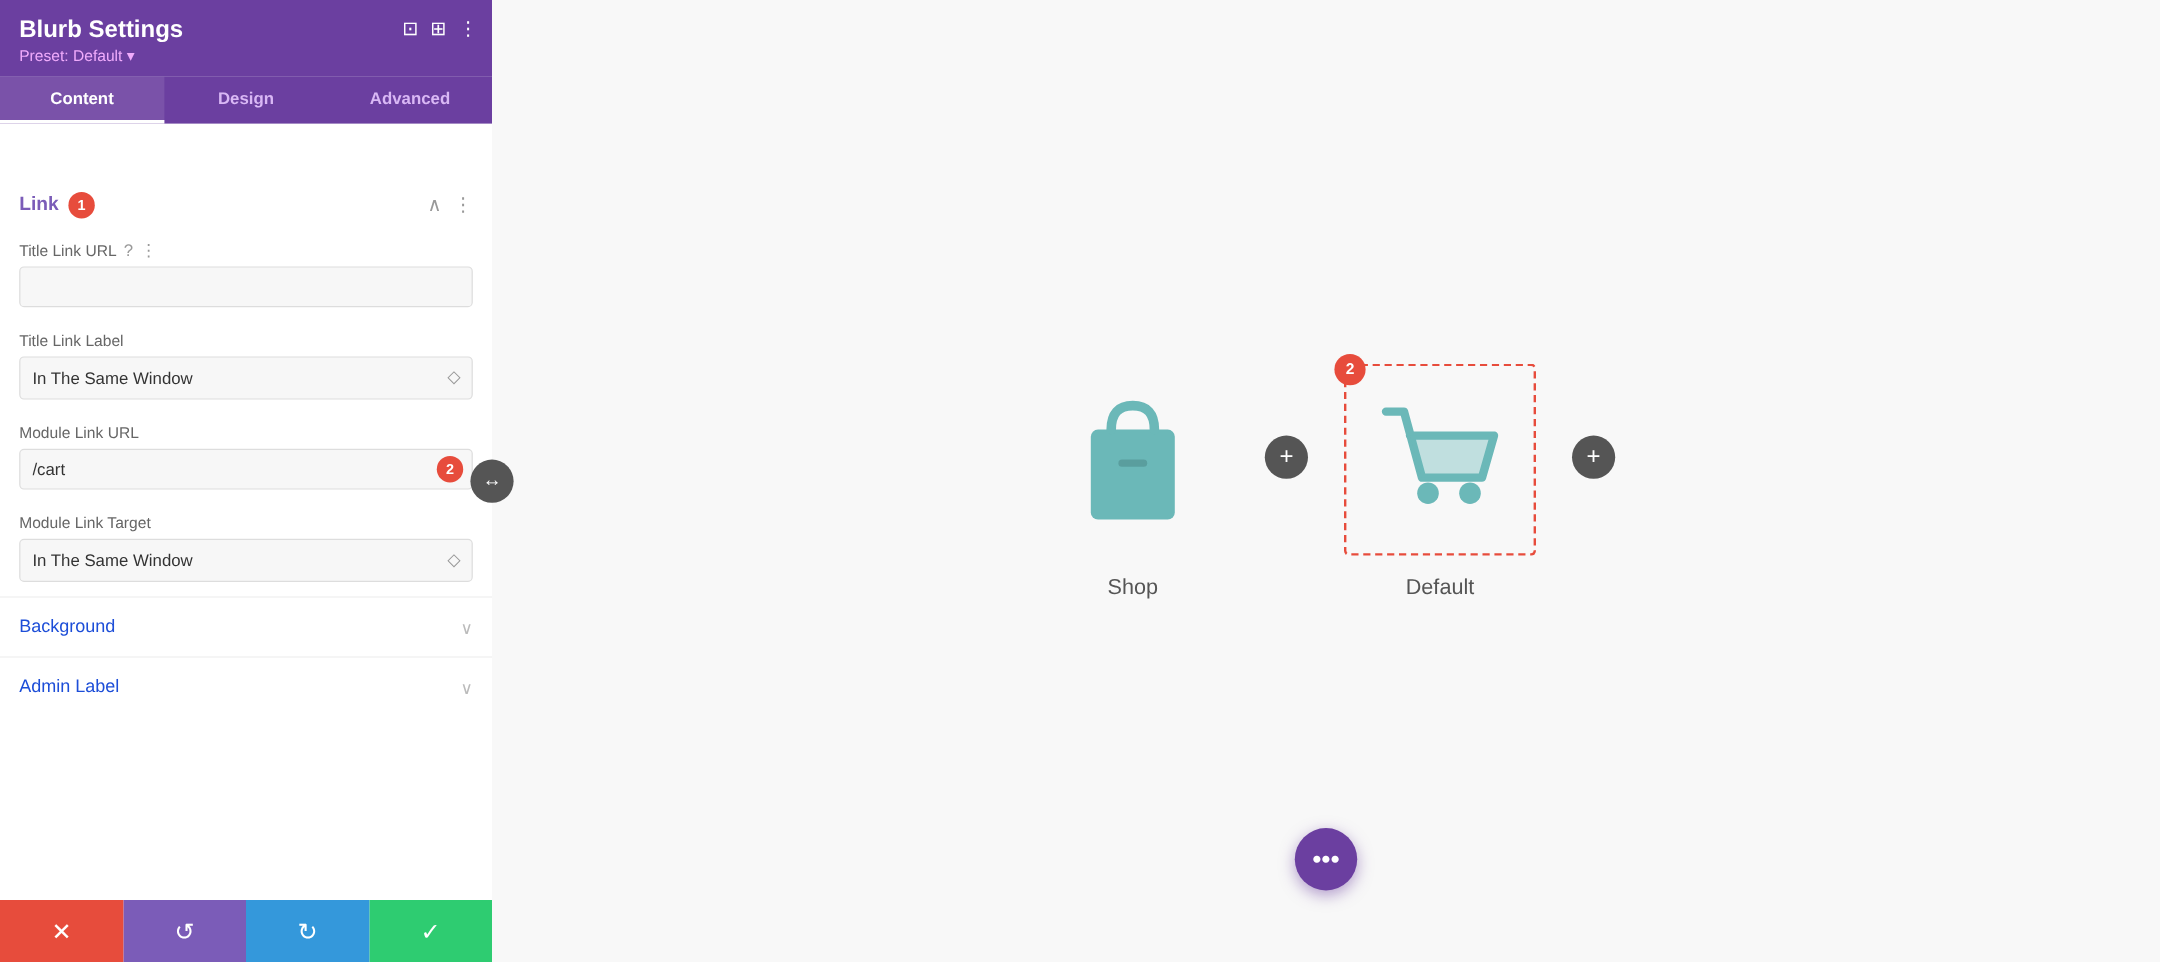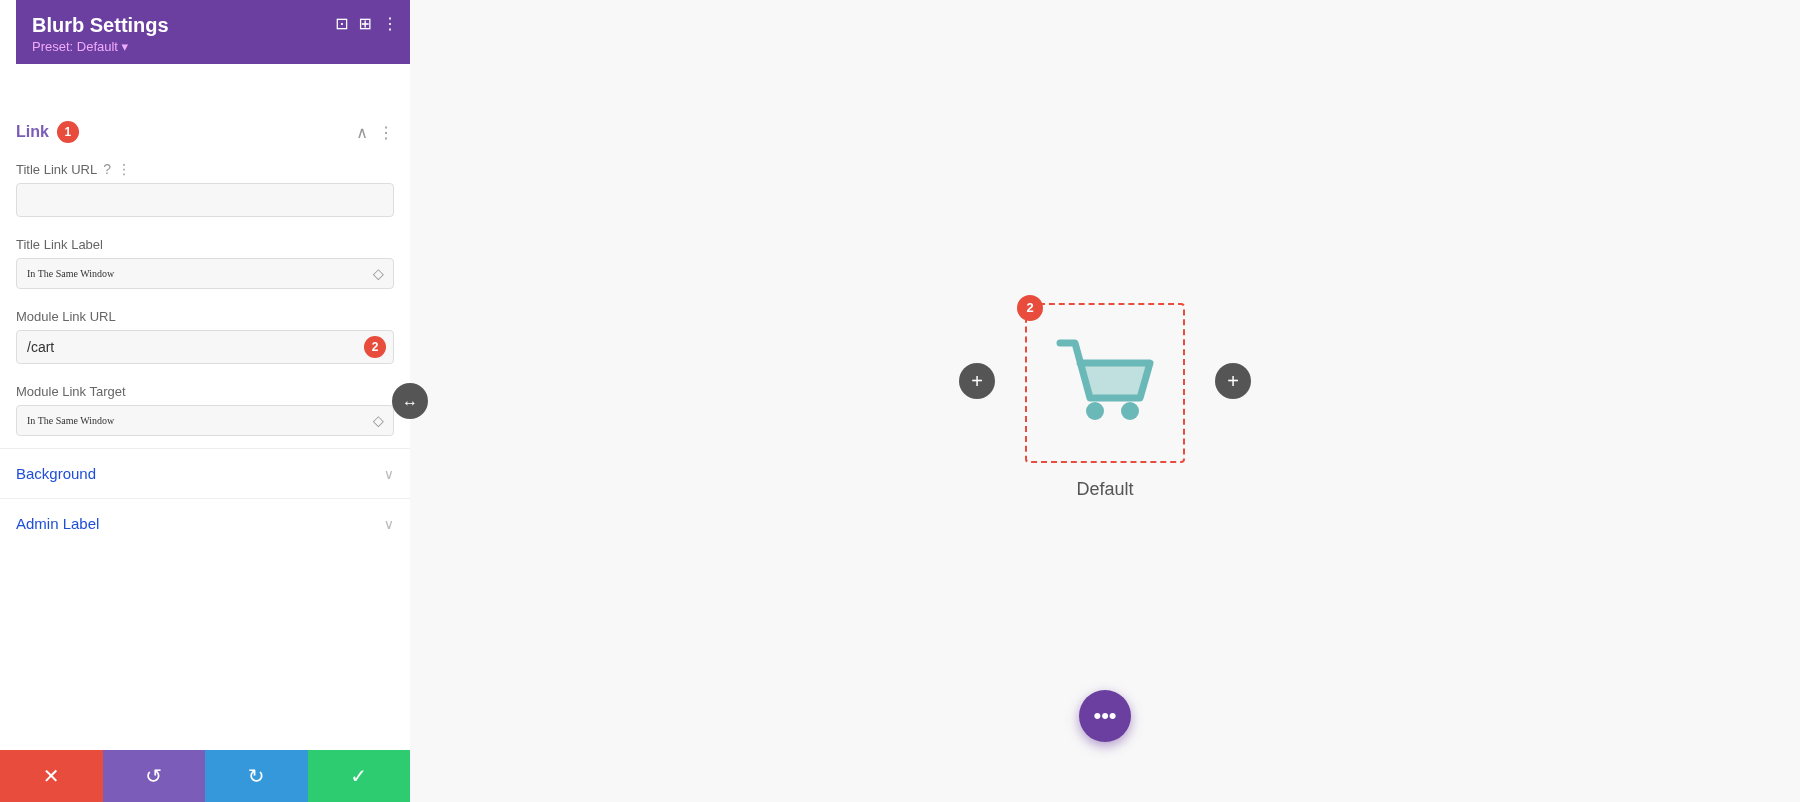--- a/index.html
+++ b/index.html
@@ -13,21 +13,20 @@
       background: #fff;
       display: flex;
       flex-direction: column;
       position: relative;
       box-shadow: 2px 0 8px rgba(0,0,0,0.1);
     }
 
     .sidebar-header {
       background: #6b3fa0;
       padding: 14px 16px 10px 16px;
-      margin-left: 16px;
     }
     .sidebar-title {
       color: #fff;
       font-size: 20px;
       font-weight: 700;
     }
     .sidebar-preset {
       color: #f0abfc;
       font-size: 13px;
       margin-top: 2px;
@@ -145,27 +144,26 @@
     }
 
     .select-wrap {
       position: relative;
     }
     .select-wrap select {
       width: 100%;
       border: 1px solid #ddd;
       border-radius: 4px;
       padding: 9px 10px;
-      font-size: 10px;
+      font-size: 14px;
       background: #f7f7f7;
       color: #333;
       appearance: none;
       cursor: pointer;
       outline: none;
-      font-family: Liberation Serif, serif;
     }
     .select-wrap::after {
       content: '⬦';
       position: absolute;
       right: 10px;
       top: 50%;
       transform: translateY(-50%);
       color: #999;
       pointer-events: none;
     }
@@ -360,20 +358,25 @@
   <div class="sidebar-header">
     <div class="sidebar-title">Blurb Settings</div>
     <div class="sidebar-preset">Preset: Default ▾</div>
     <div class="sidebar-header-icons">
       <span>⊡</span>
       <span>⊞</span>
       <span>⋮</span>
     </div>
   </div>
 
+  <div class="sidebar-tabs">
+    <div class="sidebar-tab active">Content</div>
+    <div class="sidebar-tab">Design</div>
+    <div class="sidebar-tab">Advanced</div>
+  </div>
 
   <div class="sidebar-content">
 
     <div class="section-header">
       <div class="section-title">
         <span>Link</span>
         <span class="badge-num">1</span>
       </div>
       <div class="section-icons">
         <span>∧</span>
@@ -443,20 +446,31 @@
     <button class="bottom-btn undo">↺</button>
     <button class="bottom-btn redo">↻</button>
     <button class="bottom-btn save">✓</button>
   </div>
 </div>
 
 <div class="main-content">
 
   <div class="row-with-adds">
 
+    <div class="blurb-item">
+      <div class="blurb-box">
+        <svg width="100" height="110" viewBox="0 0 100 110">
+
+          <rect x="15" y="30" width="70" height="75" rx="6" fill="#6bb8b8"></rect>
+          <path d="M32 30 Q32 10 50 10 Q68 10 68 30" stroke="#6bb8b8" stroke-width="8" fill="none" stroke-linecap="round"></path>
+          <rect x="38" y="55" width="24" height="6" rx="3" fill="#5a9e9e"></rect>
+        </svg>
+      </div>
+      <span class="blurb-label">Shop</span>
+    </div>
 
     <div class="add-between">+</div>
 
     <div class="blurb-item selected" style="position:relative;">
       <div class="blurb-badge">2</div>
       <div class="blurb-box">
         <svg width="110" height="110" viewBox="0 0 110 110">
 
           <g transform="translate(5,5)">
             <path d="M5 10 L20 10 L35 65 L85 65 L95 30 L25 30" stroke="#6bb8b8" stroke-width="7" fill="none" stroke-linecap="round" stroke-linejoin="round"></path>

